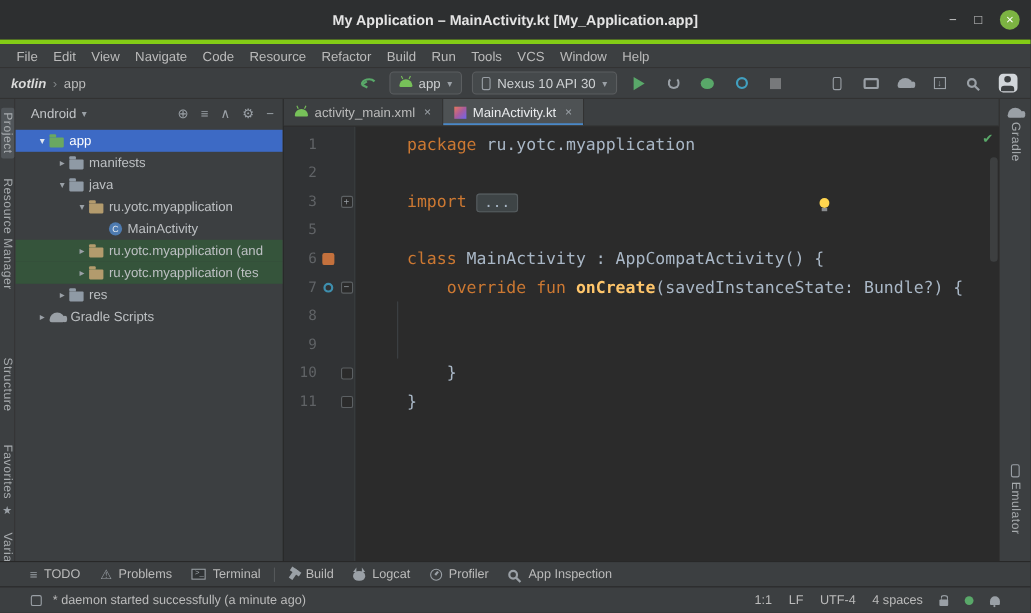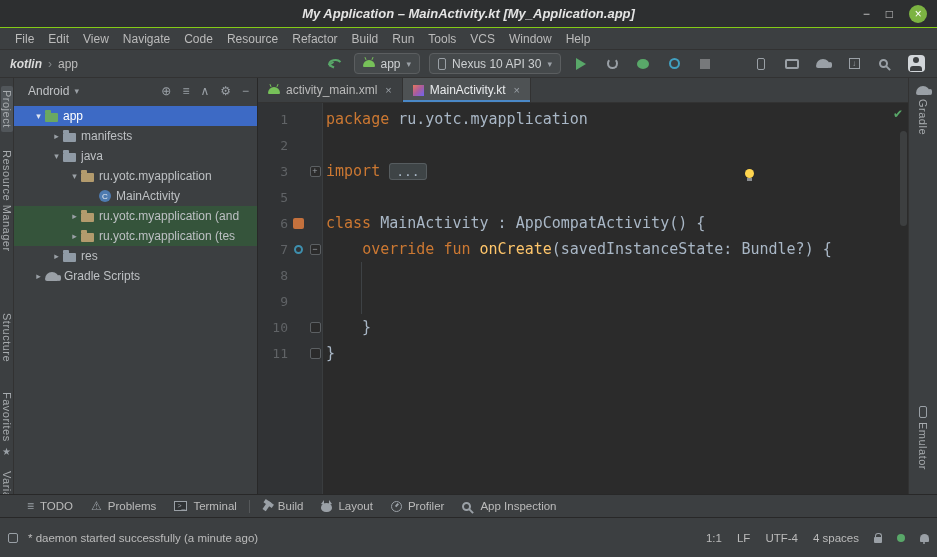--- a/index.html
+++ b/index.html
@@ -1,21 +1,21 @@
 <!DOCTYPE html>
 <html><head>
 <meta charset="utf-8">
 <style>
   *{margin:0;padding:0;box-sizing:border-box;}
   html,body{width:937px;height:557px;overflow:hidden;background:#2b2b2b;
     font-family:"Liberation Sans",sans-serif;}
   .window{position:relative;width:937px;height:557px;background:#3c3f41;color:#bbb;display:flex;flex-direction:column;}
 
   
-  .titlebar{height:28px;background:#2d2f30;border-bottom:1px solid #84cc16;display:flex;align-items:center;position:relative;flex:none;font-style:italic;}
+  .titlebar{height:40px;background:#2d2f30;border-bottom:4px solid #84cc16;display:flex;align-items:center;position:relative;flex:none;}
   .tb-title{position:absolute;left:0;right:0;text-align:center;font-weight:bold;font-size:13px;color:#e4e4e4;pointer-events:none;}
   .tb-controls{margin-left:auto;display:flex;align-items:center;gap:16px;padding-right:10px;z-index:1;}
   .tb-btn{color:#c9c9c9;font-size:12px;line-height:1;}
   .tb-close{width:18px;height:18px;border-radius:50%;background:#7cb342;color:#fff;display:flex;align-items:center;justify-content:center;font-size:12px;}
 
   
   .menubar{height:22px;background:#3c3f41;border-bottom:1px solid #323232;display:flex;align-items:center;padding-left:8px;flex:none;}
   .menu-item{padding:0 7px;font-size:12px;color:#bbbbbb;line-height:22px;white-space:nowrap;}
 
   
@@ -114,38 +114,38 @@
   .code-area{position:relative;flex:1;overflow:hidden;background:#2b2b2b;}
   .code-area::before{content:"";position:absolute;left:0;top:0;bottom:0;width:64px;background:#313335;border-right:1px solid #3a3d3f;}
   .code-lines{position:relative;padding-top:3px;}
   .code-row{display:flex;height:26px;align-items:center;position:relative;}
   .ln{width:30px;text-align:right;font-family:"DejaVu Sans Mono",monospace;font-size:13px;color:#606366;flex:none;}
   .gslot{width:20px;flex:none;display:flex;justify-content:center;align-items:center;}
   .fslot{width:14px;flex:none;display:flex;justify-content:center;align-items:center;}
   .g-related{width:11px;height:11px;background:#c4713d;border-radius:2px;}
   .g-override{width:9px;height:9px;border:2px solid #3e8fae;border-radius:50%;}
   .fm{min-width:11px;height:11px;border:1px solid #5c6063;border-radius:2px;background:#2b2b2b;color:#9aa0a6;font-size:9px;line-height:9px;text-align:center;}
-  .ctext{font-family:"DejaVu Sans Mono",monospace;font-size:15px;white-space:pre;color:#a9b7c6;padding-left:4px;}
+  .ctext{font-family:"DejaVu Sans Mono",monospace;font-size:15px;white-space:pre;color:#a9b7c6;padding-left:4px;margin-left:44px;}
   .tk-kw{color:#cc7832;}
-  .tk-fn{color:#ffc66b;}
+  .tk-fn{color:#ffc66b;font-weight:bold;}
   .tk-res{color:#9876aa;font-style:italic;}
   .tk-ellipsis{background:#3e4446;border:1px solid #565c5f;border-radius:3px;padding:0 6px;font-size:13px;color:#a9b7c6;}
   .bulb-pos{position:absolute;left:487px;top:6px;}
   .inspect-ok{position:absolute;top:4px;right:5px;color:#59a869;font-size:12px;z-index:2;}
   .guide{position:absolute;width:1px;background:#3e4245;}
   .vscroll{position:absolute;right:1px;top:28px;width:7px;height:95px;background:#4d5052;border-radius:4px;opacity:.55;z-index:2;}
 
   
   .bbar{height:23px;background:#3c3f41;border-top:1px solid #282828;display:flex;align-items:center;font-size:11.5px;color:#bbbbbb;padding:0 12px 0 18px;flex:none;}
   .bb-item{display:flex;align-items:center;gap:6px;padding:0 9px;height:100%;white-space:nowrap;}
   .bb-div{width:1px;height:13px;background:#55585a;margin:0 3px;}
   .bb-right{margin-left:auto;display:flex;align-items:center;padding-right:34px;}
 
   
-  .sbar{height:40px;background:#3c3f41;border-top:1px solid #282828;display:flex;align-items:center;font-size:11.5px;color:#bbbbbb;padding:0 8px;flex:none;}
+  .sbar{height:24px;background:#3c3f41;border-top:1px solid #282828;display:flex;align-items:center;font-size:11.5px;color:#bbbbbb;padding:0 28px;flex:none;}
   .sb-msg{margin-left:10px;white-space:nowrap;}
   .sb-right{margin-left:auto;display:flex;align-items:center;gap:15px;}
   .sb-item{white-space:nowrap;}
 </style>
 </head>
 <body>
 
 <div class="window">
 
   <div class="titlebar">
@@ -436,21 +436,21 @@
           <span class="ic-term">&gt;_</span>
           <span>Terminal</span>
         </div>
         <span class="bb-div"></span>
         <div class="bb-item">
           <span class="ic-hammer"></span>
           <span>Build</span>
         </div>
         <div class="bb-item">
           <span class="ic-cat"></span>
-          <span>Layout</span>
+          <span>Logcat</span>
         </div>
         <div class="bb-item">
           <span class="ic-gauge"></span>
           <span>Profiler</span>
         </div>
         <div class="bb-item">
           <span class="ic-search"></span>
           <span>App Inspection</span>
         </div>
       </div>

